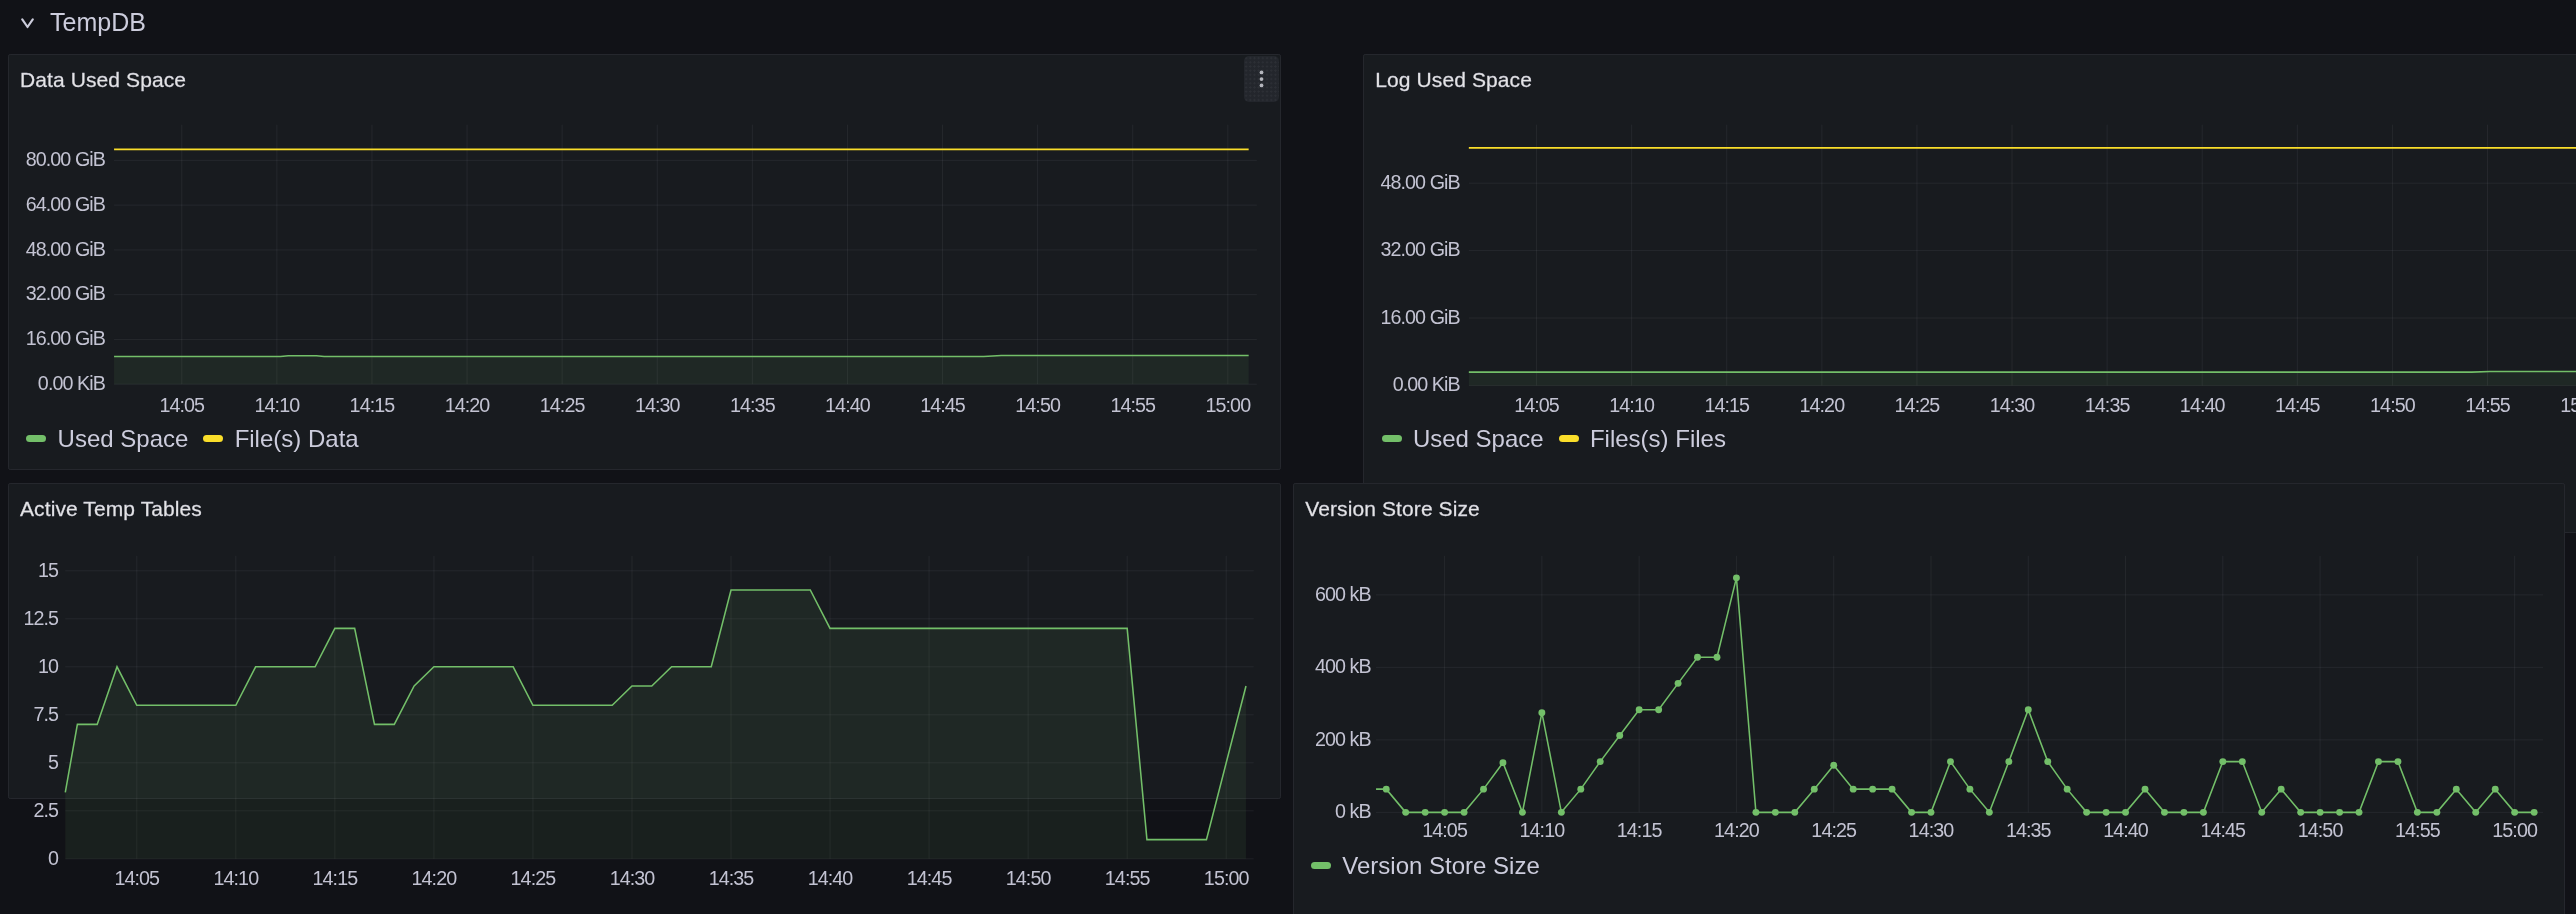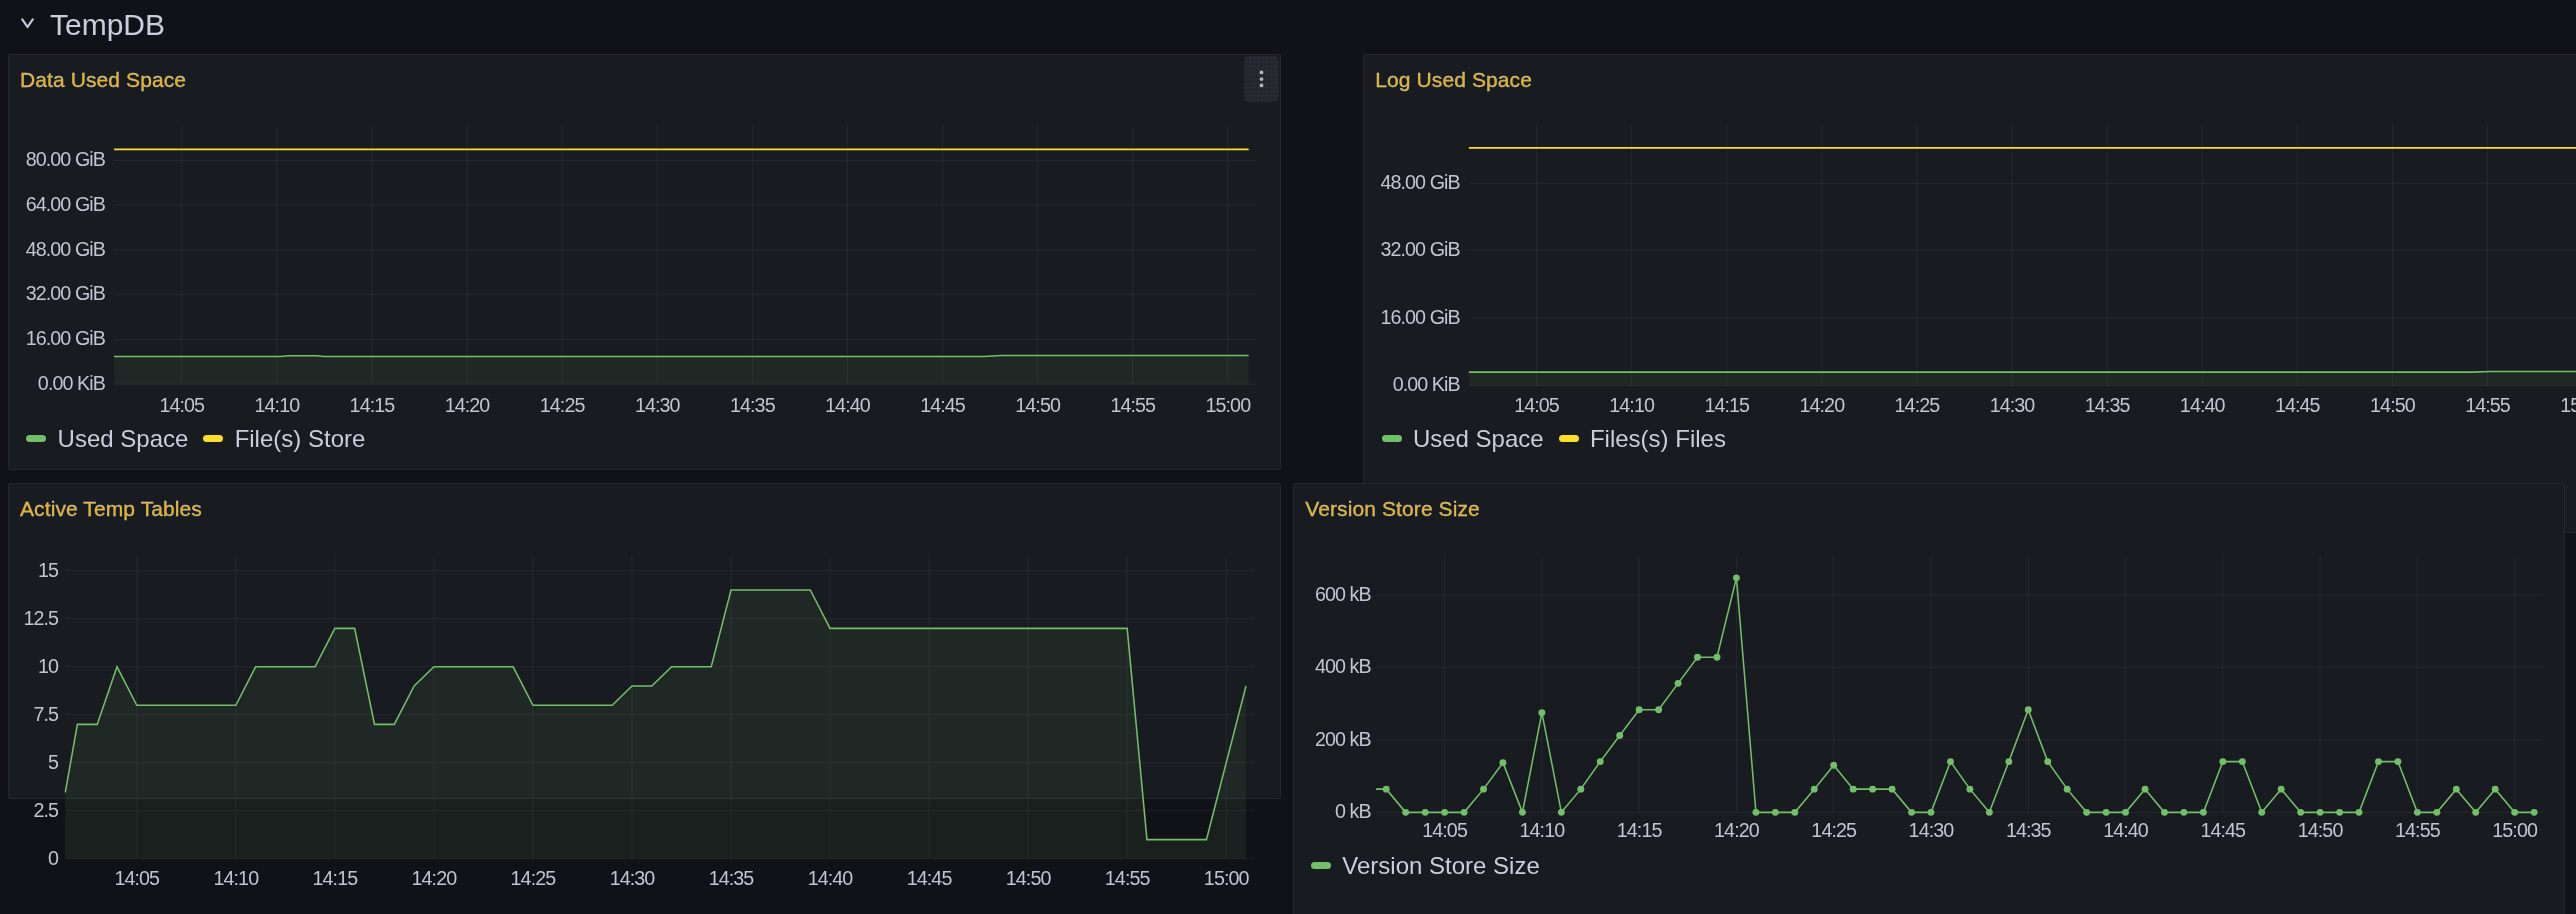--- a/index.html
+++ b/index.html
@@ -1,30 +1,30 @@
 <!DOCTYPE html>
 <html style="font-size:11.3px"><head><meta charset="utf-8">
 <style>
 * { margin:0; padding:0; box-sizing:border-box; }
 html,body { width:2576px; height:914px; background:#111217;
   font-family:"Liberation Sans", sans-serif; overflow:hidden; }
 .panel { position:absolute; background:#181b1f; border:1.1px solid #25272d;
   border-radius:2.1px; }
 .ptitle { position:absolute; left:11.3px; top:12.7px; font-size:21px;
-  font-weight:500; color:#eab308; letter-spacing:0.1px; -webkit-text-stroke:0.3px #ccccdc; }
+  font-weight:500; color:#e5e5e5; letter-spacing:0.1px; -webkit-text-stroke:0.3px #ccccdc; }
 .chart { position:absolute; left:0; top:0; }
 .leg { position:absolute; display:flex; align-items:center; height:21px; }
 .pill { width:20px; height:6.3px; border-radius:3.5px; display:inline-block; }
 .lt { color:#ccccdc; font-size:24px; margin-left:11.3px; white-space:nowrap; }
 .kebab { position:absolute; right:1.1px; top:0.7px; width:35px; height:46px;
   background:#23262c; border-radius:5px;
   background-image:radial-gradient(rgba(204,204,220,0.055) 0.9px, transparent 0.9px);
   background-size:4.2px 4.2px; }
 .rowhead { position:absolute; left:0; top:0; height:44px; width:100%; }
-.rowtitle { position:absolute; left:50px; top:7.7px; font-size:30px;
+.rowtitle { position:absolute; left:50px; top:7.7px; font-size:25px;
   font-weight:500; color:#ccccdc; }
 </style></head>
 <body>
 <div class="rowhead">
     <svg width="14" height="11.3" viewBox="0 0 20 16" style="position:absolute;left:21px;top:17.6px">
       <path d="M1.8 1.8 L9.3 12.8 L16.8 1.8" fill="none" stroke="#ccccdc" stroke-width="3.1" stroke-linecap="round" stroke-linejoin="round"></path>
     </svg>
     <div class="rowtitle">TempDB</div>
   </div>
 <div class="panel" style="left:7.7px;top:54px;width:1273px;height:416px">
@@ -72,21 +72,21 @@
       <text x="1595.7" y="496.7" text-anchor="middle" dominant-baseline="central" font-size="28" letter-spacing="-1.3" fill="rgba(204,204,220,0.95)">14:55</text>
       <text x="1730.8" y="496.7" text-anchor="middle" dominant-baseline="central" font-size="28" letter-spacing="-1.3" fill="rgba(204,204,220,0.95)">15:00</text>
       <path d="M148.5 428.4 L385.0 428.4 L396.0 427.2 L436.0 427.2 L447.0 428.4 L1384.0 428.4 L1409.0 427.0 L1760.4 427.0 L1760.4 467.7 L148.5 467.7 Z" fill="rgba(115,191,105,0.085)"></path>
       <path d="M148.5 428.4 L385.0 428.4 L396.0 427.2 L436.0 427.2 L447.0 428.4 L1384.0 428.4 L1409.0 427.0 L1760.4 427.0" fill="none" stroke="#73bf69" stroke-width="2.2"></path>
       <line x1="148.5" y1="134.0" x2="1760.4" y2="134.0" stroke="#fade2a" stroke-width="2.4"></line>
     </svg>
 <div class="leg" style="left:17.6px;top:373px;">
 <span class="pill" style="background:#73bf69"></span>
       <span class="lt">Used Space</span>
 <span class="pill" style="background:#fade2a;margin-left:15px"></span>
-      <span class="lt">File(s) Store</span>
+      <span class="lt">File(s) Data</span>
 </div>
   </div>
 <div class="panel" style="left:1363px;top:54px;width:1272px;height:479px">
 <div class="ptitle">Log Used Space</div>
 <svg class="chart" width="1272" height="416" viewBox="0 0 1806 591">
       <line x1="148.4" y1="182.1" x2="1769.0" y2="182.1" stroke="rgba(204,204,220,0.08)" stroke-width="1.4"></line>
       <line x1="148.4" y1="277.9" x2="1769.0" y2="277.9" stroke="rgba(204,204,220,0.08)" stroke-width="1.4"></line>
       <line x1="148.4" y1="373.7" x2="1769.0" y2="373.7" stroke="rgba(204,204,220,0.08)" stroke-width="1.4"></line>
       <line x1="148.4" y1="469.5" x2="1769.0" y2="469.5" stroke="rgba(204,204,220,0.08)" stroke-width="1.4"></line>
       <line x1="244.6" y1="99.0" x2="244.6" y2="469.5" stroke="rgba(204,204,220,0.08)" stroke-width="1.4"></line>

